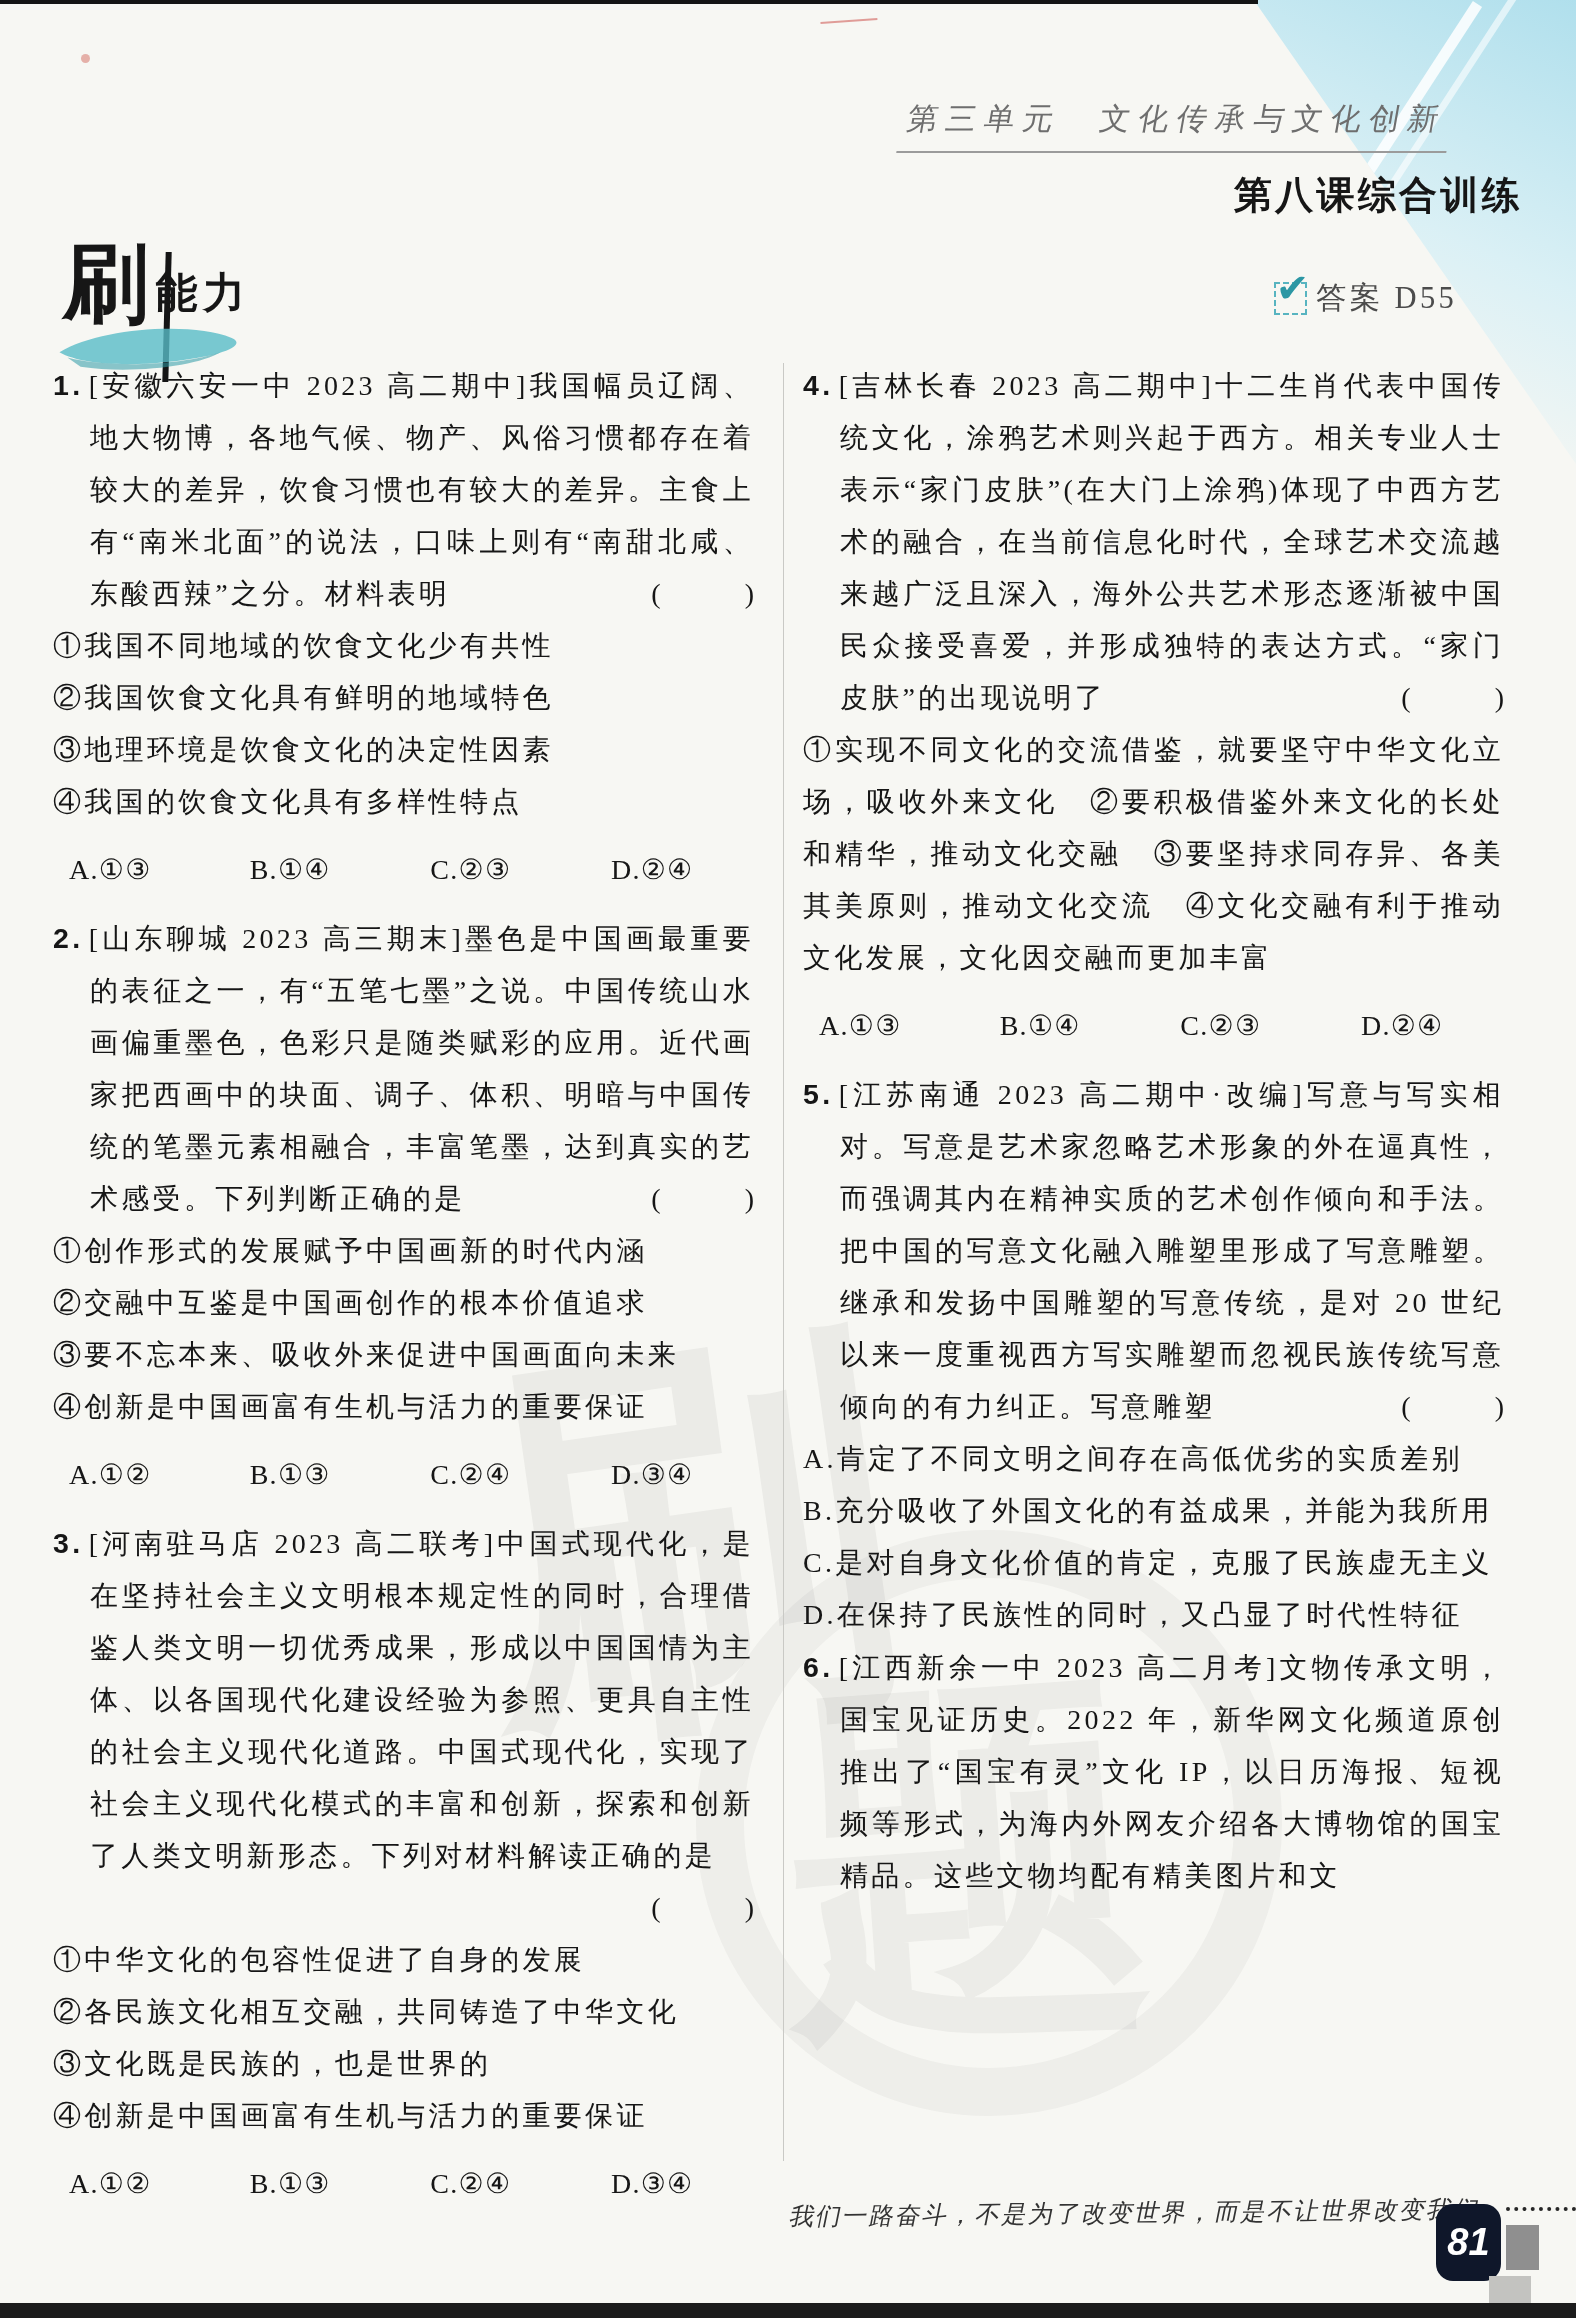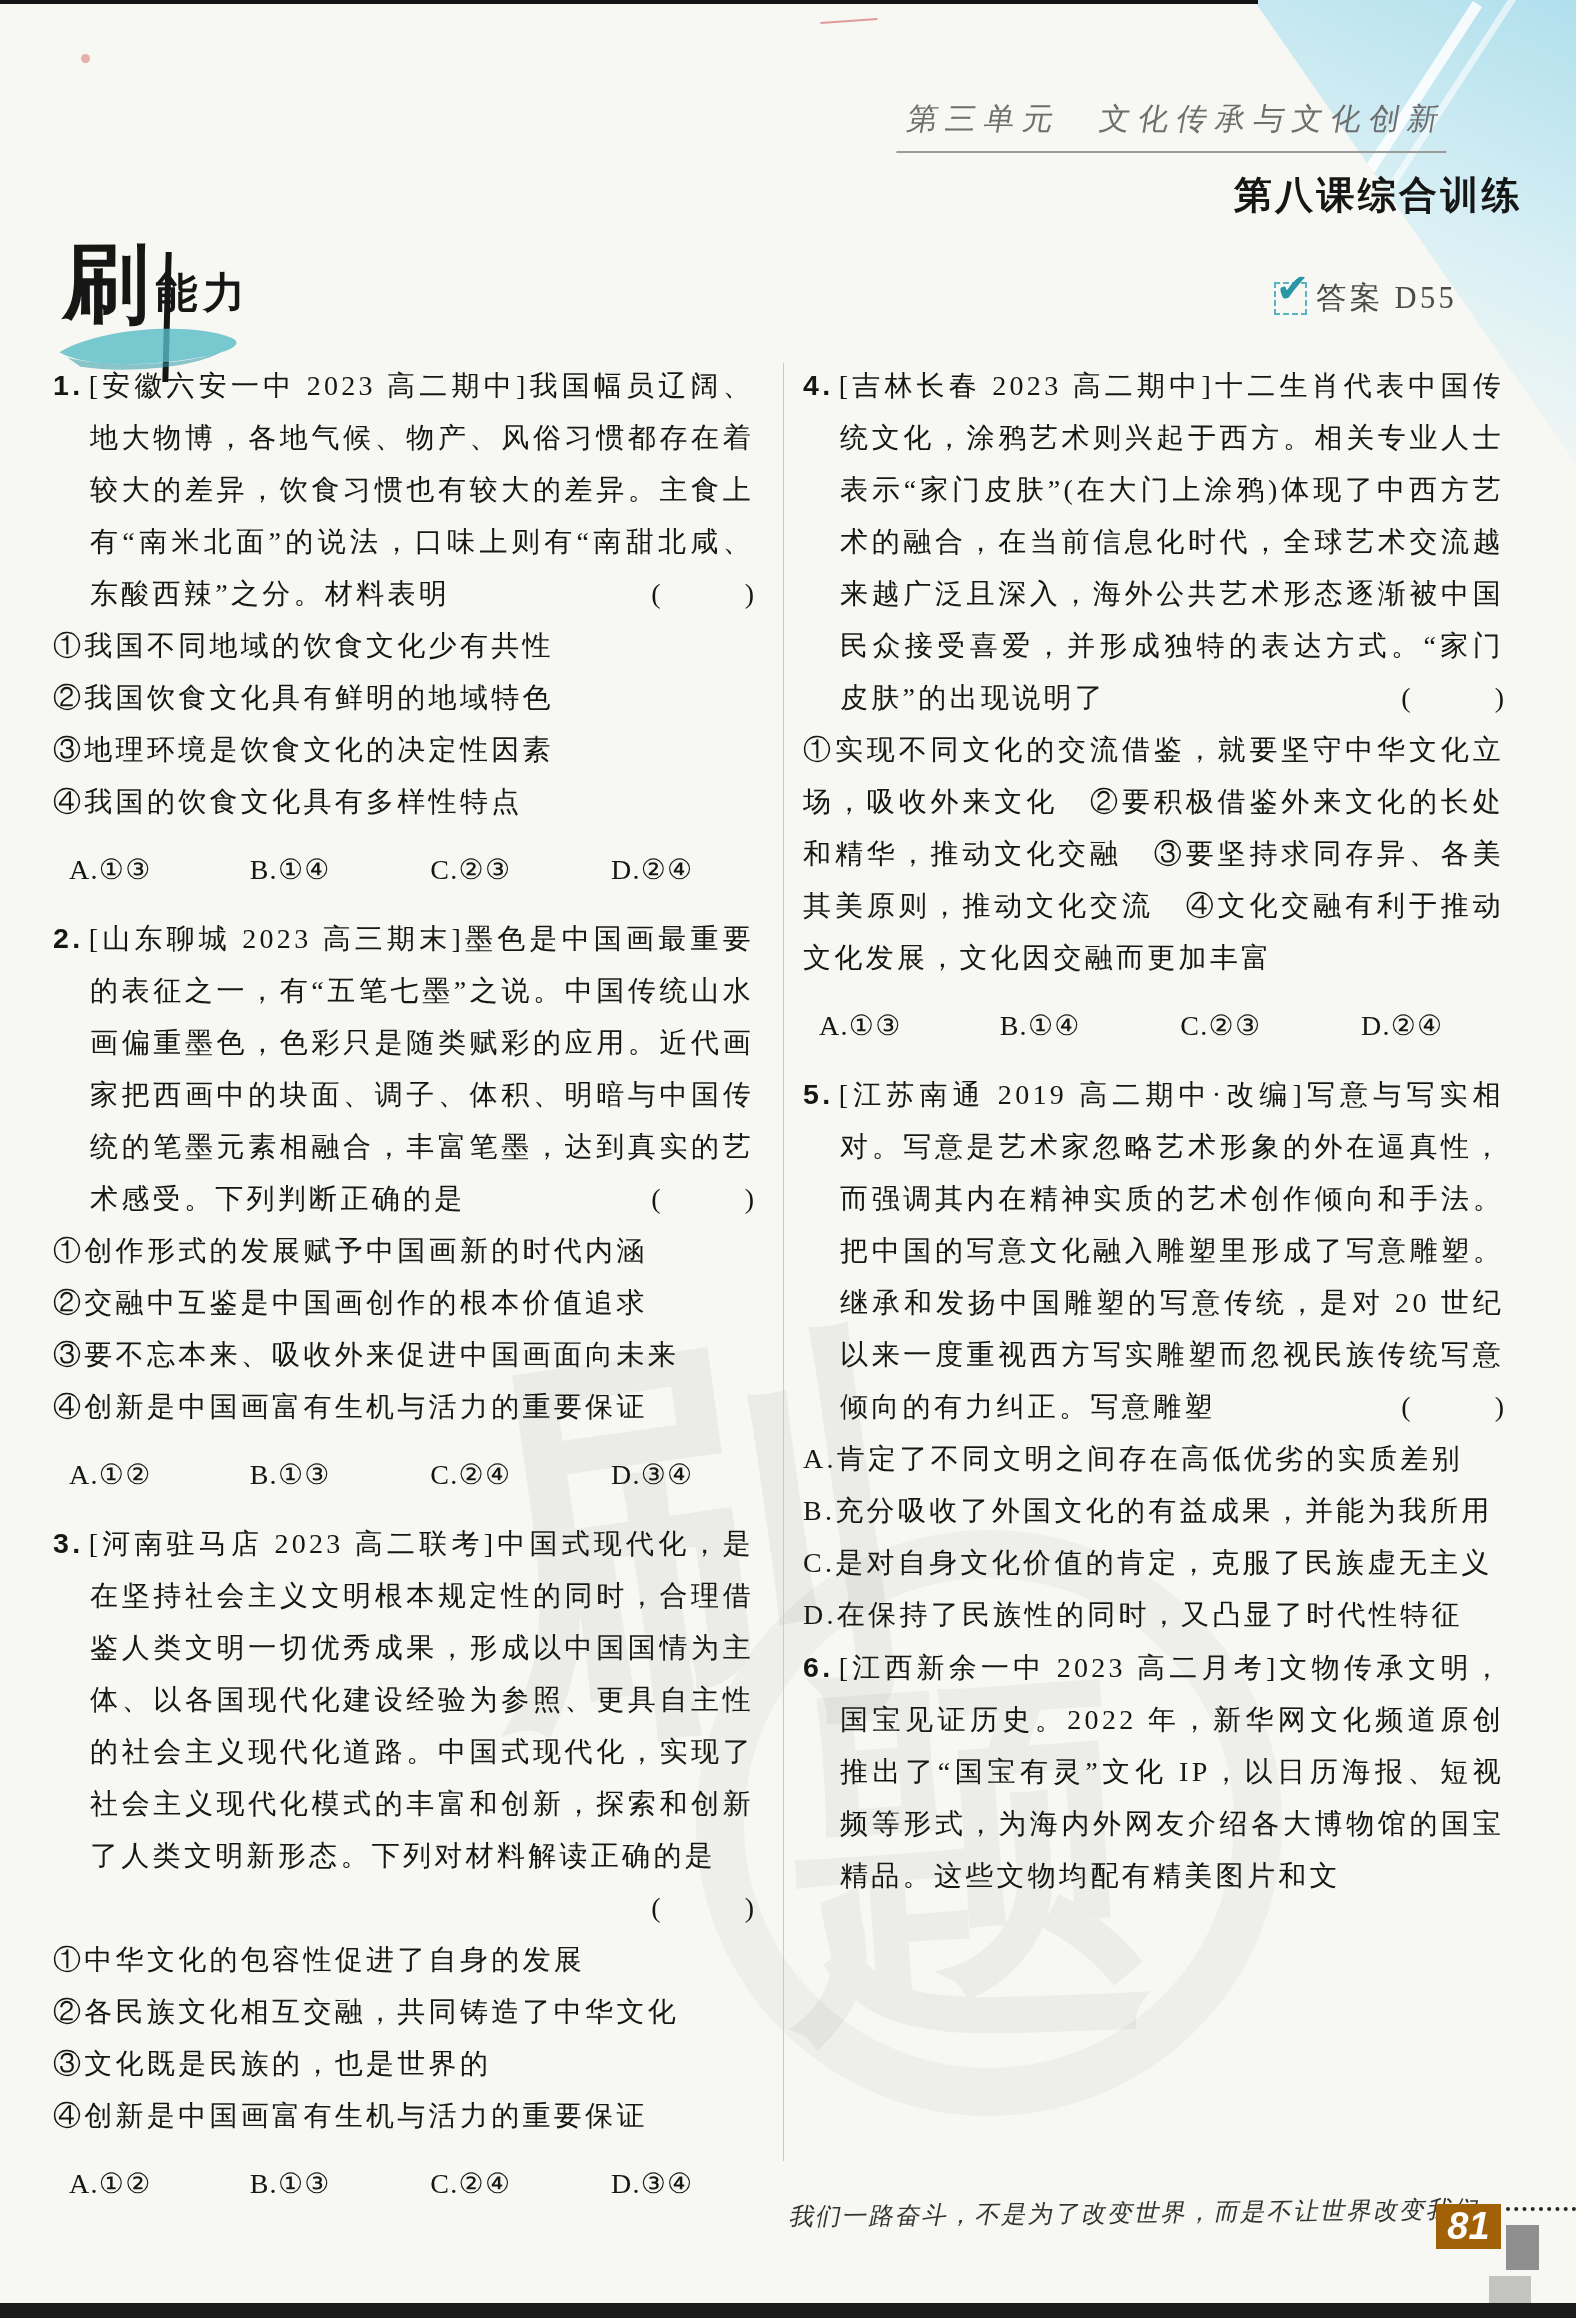--- a/index.html
+++ b/index.html
@@ -57,23 +57,23 @@
   .stem{padding-left:37px;text-indent:-37px;overflow:hidden;}
   .q-num{font-family:"Liberation Sans","DejaVu Sans",sans-serif;font-weight:700;font-size:28.5px;padding-right:5.3px;}
   .bracket{float:right;letter-spacing:0;}
   .lettered{padding-left:78px;text-indent:-78px;}
   .choices{display:flex;font-size:28px;line-height:52px;letter-spacing:1.3px;margin:16px;}
   .choice{flex:0 0 27%;}
   .choice:last-child{flex:0 0 auto;}
   
   .footer-quote{position:absolute;left:791px;top:2196px;z-index:2;font-size:24.5px;color:#333;
                 letter-spacing:2px;transform:skewX(-12deg) rotate(-0.6deg);white-space:nowrap;}
-  .pagenum-box{position:absolute;left:1436px;top:2204px;width:65px;height:45px;background:#a16207;color:#fff;
+  .pagenum-box{position:absolute;left:1436px;top:2204px;width:65px;height:77px;background:#0f172a;color:#fff;
                display:flex;align-items:center;justify-content:center;z-index:2;
-               font-size:38px;font-style:italic;font-weight:700;font-family:"Liberation Sans",sans-serif;}
+               font-size:38px;font-style:italic;font-weight:700;font-family:"Liberation Sans",sans-serif;border-radius:17px;}
   .dotted-line{position:absolute;left:1506px;top:2207px;width:70px;border-top:4.6px dotted #262626;z-index:2;}
   .gray-sq-1{position:absolute;left:1506px;top:2225px;width:33px;height:45px;background:#8f8f8f;z-index:2;}
   .gray-sq-2{position:absolute;left:1489px;top:2276px;width:42px;height:42px;background:#c3c3c0;z-index:2;}
 </style>
 </head>
 <body>
 
 <div class="page">
 
   <div class="top-edge"></div>
@@ -163,21 +163,21 @@
         <p class="stem"><span class="q-num">4.</span><span class="q-src">[吉林长春 2023 高二期中]</span><span class="q-body">十二生肖代表中国传统文化，涂鸦艺术则兴起于西方。相关专业人士表示“家门皮肤”(在大门上涂鸦)体现了中西方艺术的融合，在当前信息化时代，全球艺术交流越来越广泛且深入，海外公共艺术形态逐渐被中国民众接受喜爱，并形成独特的表达方式。“家门皮肤”的出现说明了</span><span class="bracket">(　　　)</span></p>
         <p class="runon">①实现不同文化的交流借鉴，就要坚守中华文化立场，吸收外来文化　②要积极借鉴外来文化的长处和精华，推动文化交融　③要坚持求同存异、各美其美原则，推动文化交流　④文化交融有利于推动文化发展，文化因交融而更加丰富</p>
         <div class="choices">
           <span class="choice">A.①③</span>
           <span class="choice">B.①④</span>
           <span class="choice">C.②③</span>
           <span class="choice">D.②④</span>
         </div>
       </article>
       <article class="question">
-        <p class="stem"><span class="q-num">5.</span><span class="q-src">[江苏南通 2019 高二期中·改编]</span><span class="q-body">写意与写实相对。写意是艺术家忽略艺术形象的外在逼真性，而强调其内在精神实质的艺术创作倾向和手法。把中国的写意文化融入雕塑里形成了写意雕塑。继承和发扬中国雕塑的写意传统，是对 20 世纪以来一度重视西方写实雕塑而忽视民族传统写意倾向的有力纠正。写意雕塑</span><span class="bracket">(　　　)</span></p>
+        <p class="stem"><span class="q-num">5.</span><span class="q-src">[江苏南通 2023 高二期中·改编]</span><span class="q-body">写意与写实相对。写意是艺术家忽略艺术形象的外在逼真性，而强调其内在精神实质的艺术创作倾向和手法。把中国的写意文化融入雕塑里形成了写意雕塑。继承和发扬中国雕塑的写意传统，是对 20 世纪以来一度重视西方写实雕塑而忽视民族传统写意倾向的有力纠正。写意雕塑</span><span class="bracket">(　　　)</span></p>
         <p class="lettered">A.肯定了不同文明之间存在高低优劣的实质差别</p>
         <p class="lettered">B.充分吸收了外国文化的有益成果，并能为我所用</p>
         <p class="lettered">C.是对自身文化价值的肯定，克服了民族虚无主义</p>
         <p class="lettered">D.在保持了民族性的同时，又凸显了时代性特征</p>
       </article>
       <article class="question">
         <p class="stem"><span class="q-num">6.</span><span class="q-src">[江西新余一中 2023 高二月考]</span><span class="q-body">文物传承文明，国宝见证历史。2022 年，新华网文化频道原创推出了“国宝有灵”文化 IP，以日历海报、短视频等形式，为海内外网友介绍各大博物馆的国宝精品。这些文物均配有精美图片和文</span></p>
       </article>
     </div>
 

